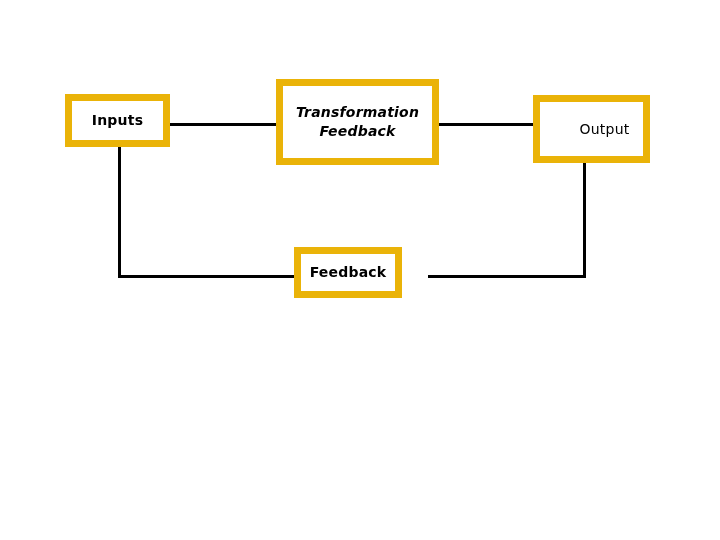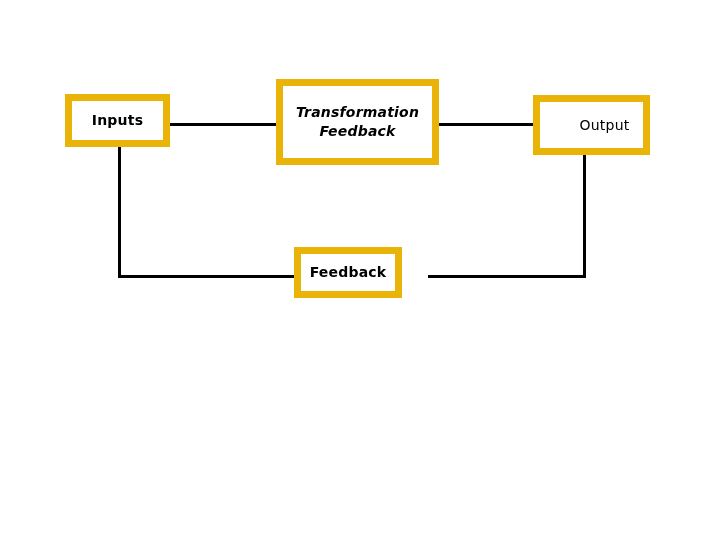--- a/index.html
+++ b/index.html
@@ -30,21 +30,21 @@
     display: block;
     line-height: 1.35;
     letter-spacing: 0.2px;
   }
   .bold .node-label { font-weight: bold; }
   .regular .node-label { font-weight: normal; }
 
   
   #node-inputs       { left: 65px;  top: 94px;  width: 105px; height: 53px; font-size: 14px; }
   #node-transformation { left: 276px; top: 79px; width: 163px; height: 86px; font-size: 14px; font-style: italic; }
-  #node-output       { left: 533px; top: 95px;  width: 117px; height: 60px; font-size: 14px; padding-left: 26px; }
+  #node-output       { left: 533px; top: 95px;  width: 117px; height: 68px; font-size: 14px; padding-left: 26px; }
   #node-feedback     { left: 294px; top: 247px; width: 108px; height: 51px; font-size: 14px; }
 
   
   .conn {
     position: absolute;
     background: #000000;
   }
   .conn-h { height: 3px; }
   .conn-v { width: 3px; }
 

